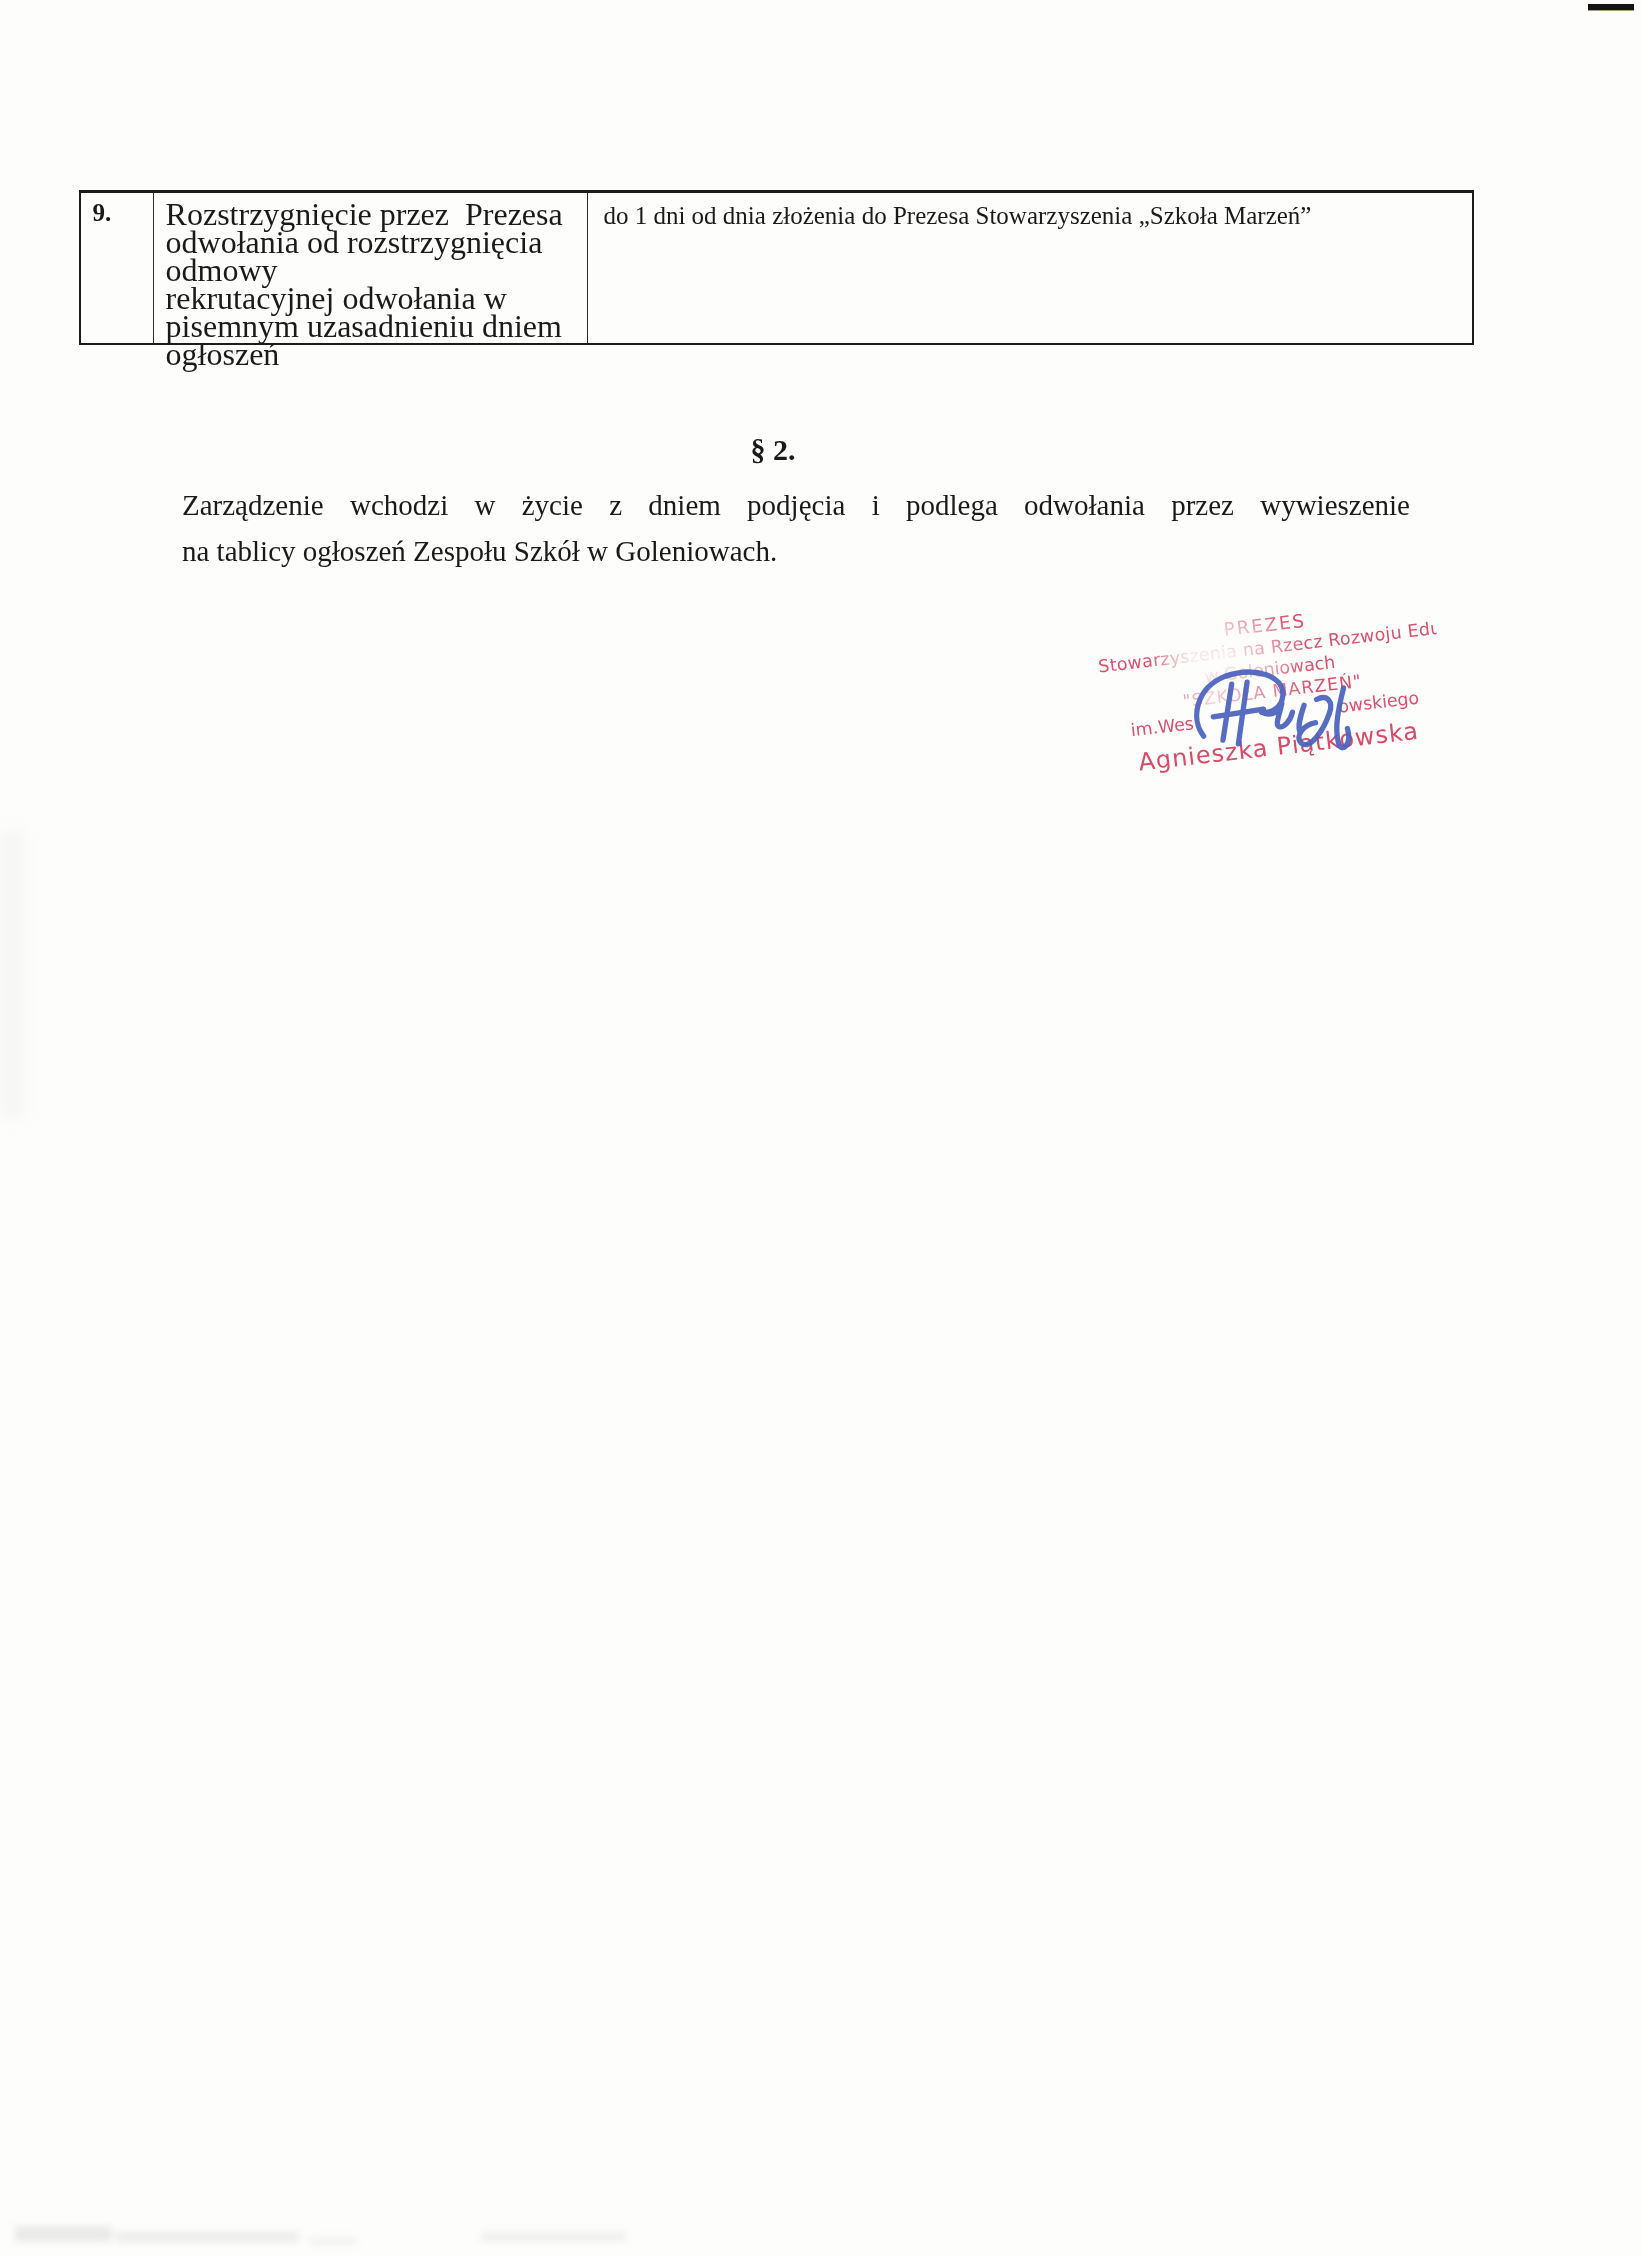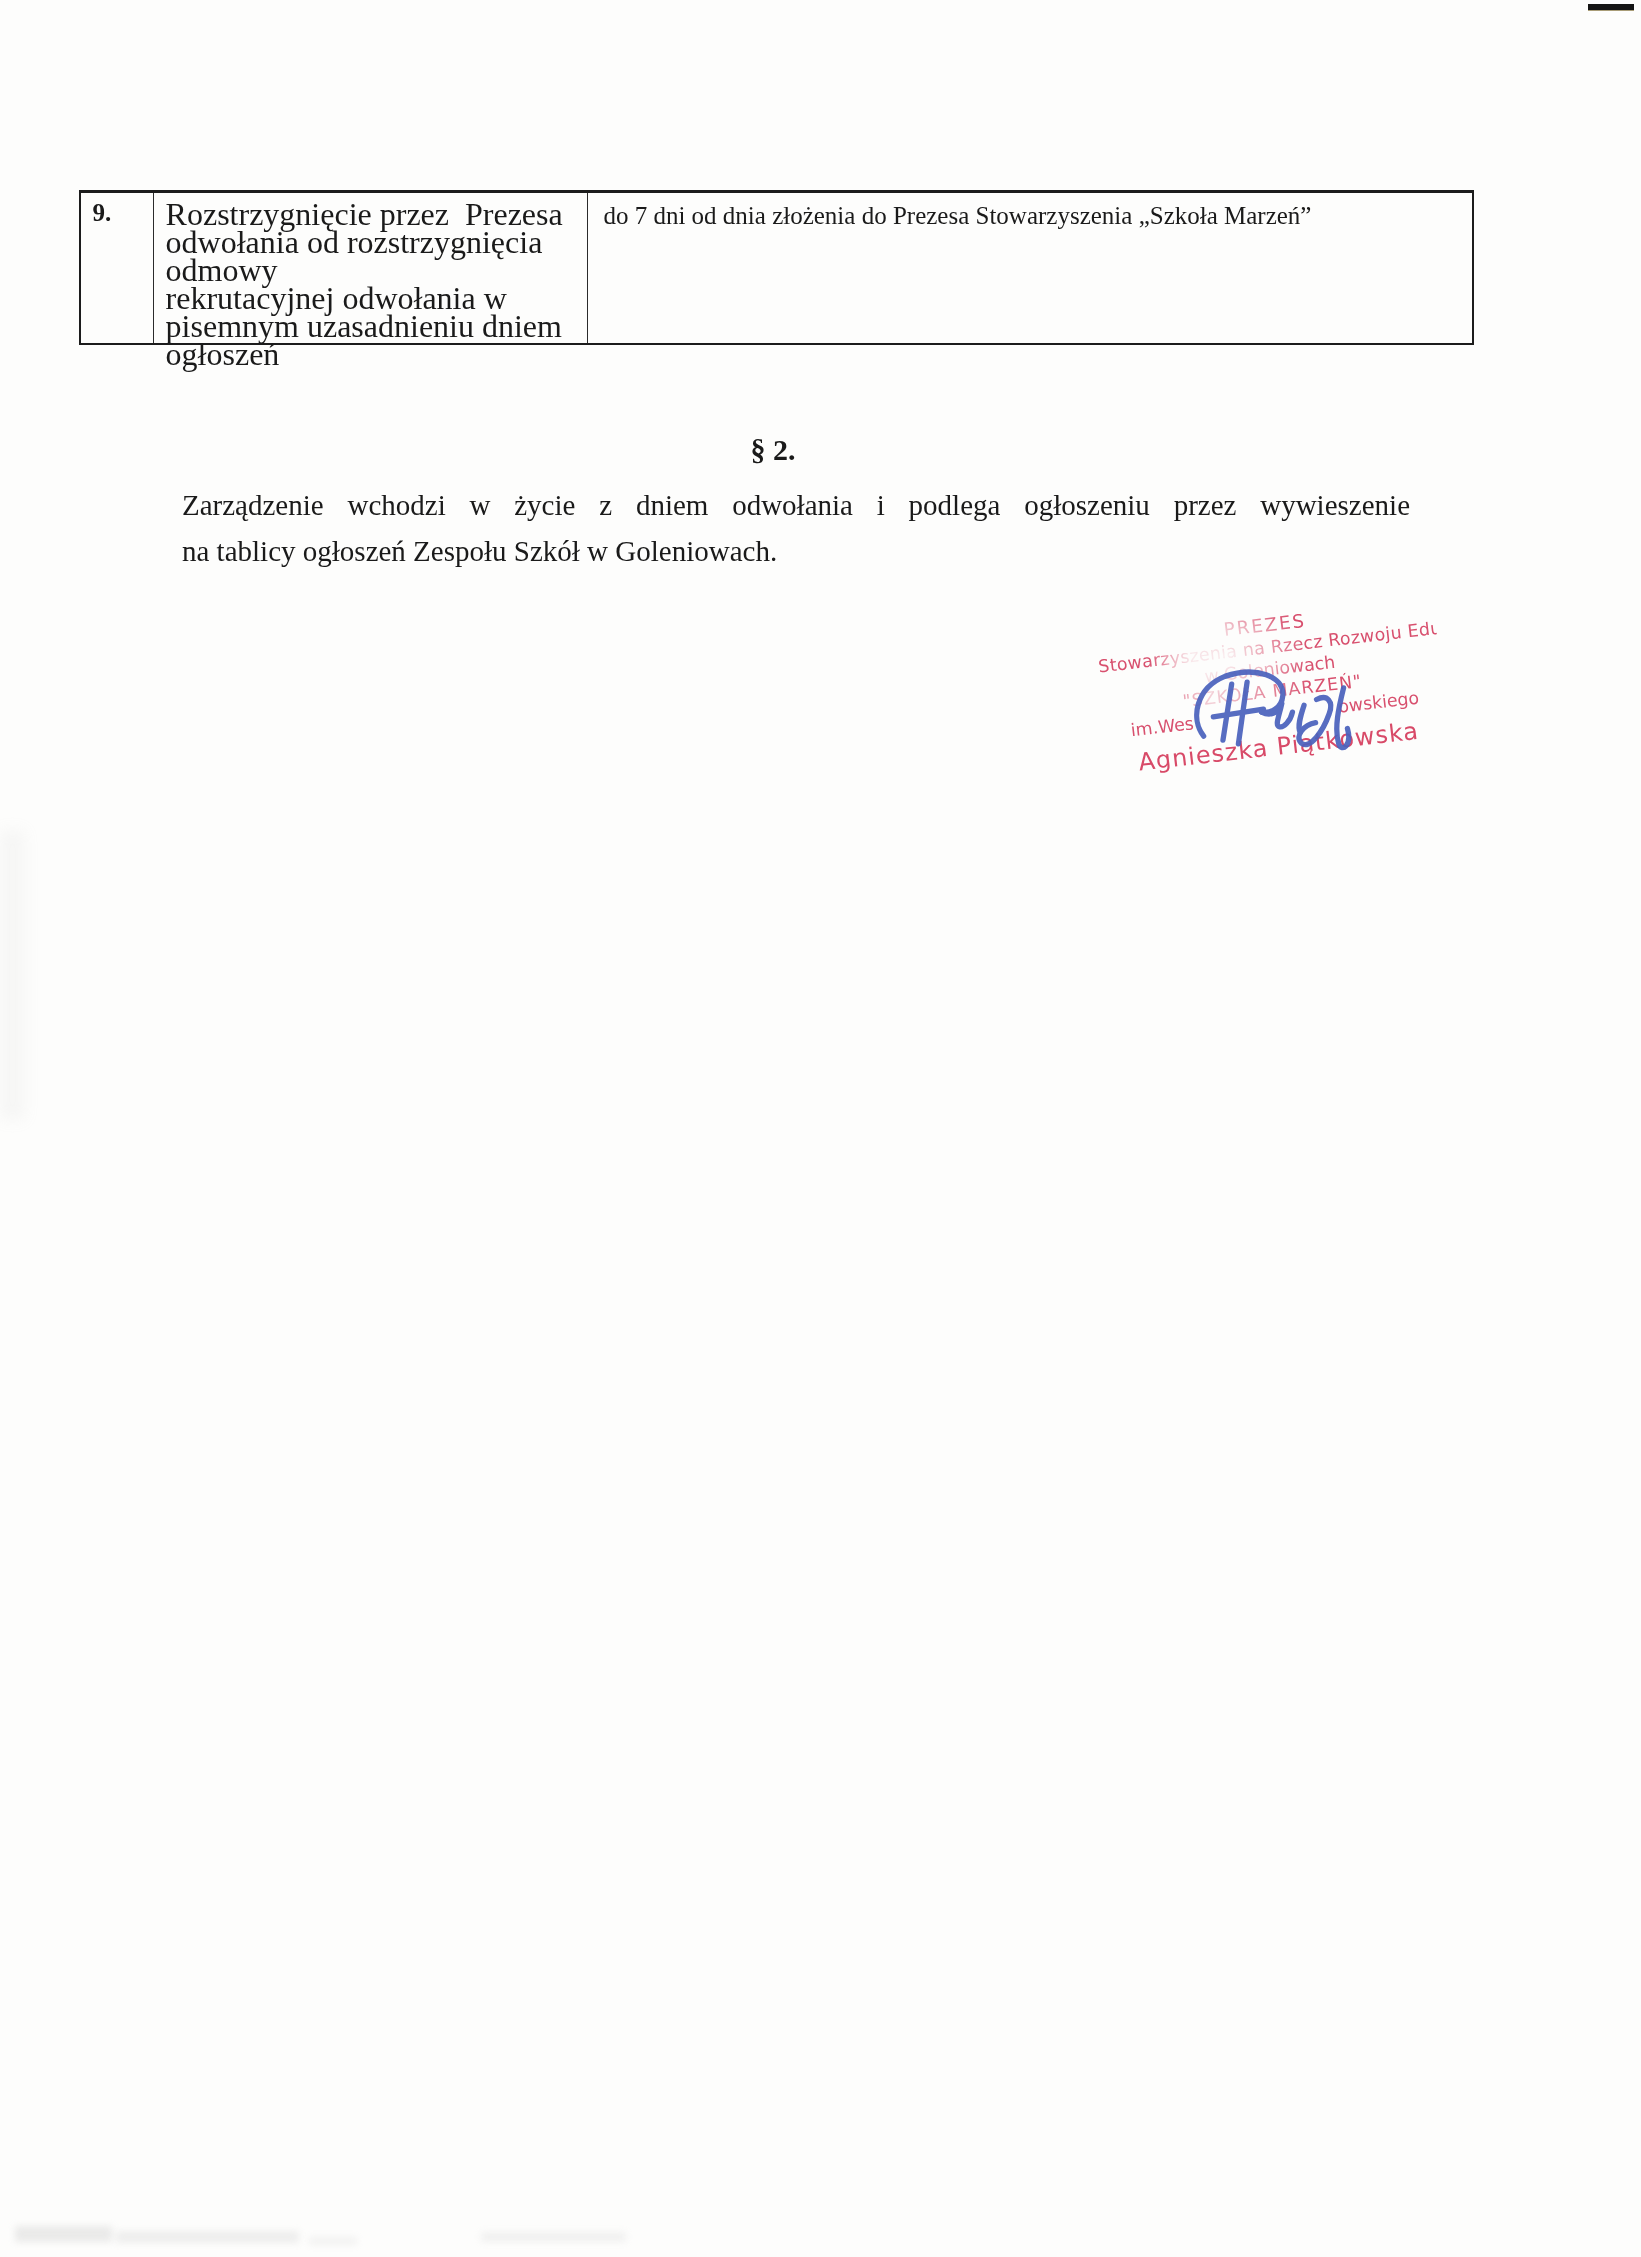--- a/index.html
+++ b/index.html
@@ -94,27 +94,27 @@
       <span>9.</span>
     </div>
     <div class="cell cell-subject">
       <div>Rozstrzygnięcie przez  Prezesa</div>
       <div>odwołania od rozstrzygnięcia odmowy</div>
       <div>rekrutacyjnej odwołania w</div>
       <div>pisemnym uzasadnieniu dniem</div>
       <div>ogłoszeń</div>
     </div>
     <div class="cell cell-deadline">
-      <div>do 7 dni od dnia złożenia do Prezesa Stowarzyszenia „Szkoła Marzeń”</div>
+      <div>do 1 dni od dnia złożenia do Prezesa Stowarzyszenia „Szkoła Marzeń”</div>
     </div>
   </div>
 
   <div class="sec-heading">§ 2.</div>
   <div class="sec-body">
-    <div class="l1">Zarządzenie wchodzi w życie z dniem odwołania i podlega ogłoszeniu przez wywieszenie</div>
+    <div class="l1">Zarządzenie wchodzi w życie z dniem podjęcia i podlega odwołania przez wywieszenie</div>
     <div class="l2">na tablicy ogłoszeń Zespołu Szkół w Goleniowach.</div>
   </div>
 
   <div class="stamp">
     <div class="sl sl1">PREZES</div>
     <div class="sl sl2">Stowarzyszenia na Rzecz Rozwoju Edukacji</div>
     <div class="sl sl3">w Goleniowach</div>
     <div class="sl sl4">"SZKOŁA MARZEŃ"</div>
     <div class="sl5">
       <span>im.Wes</span>

